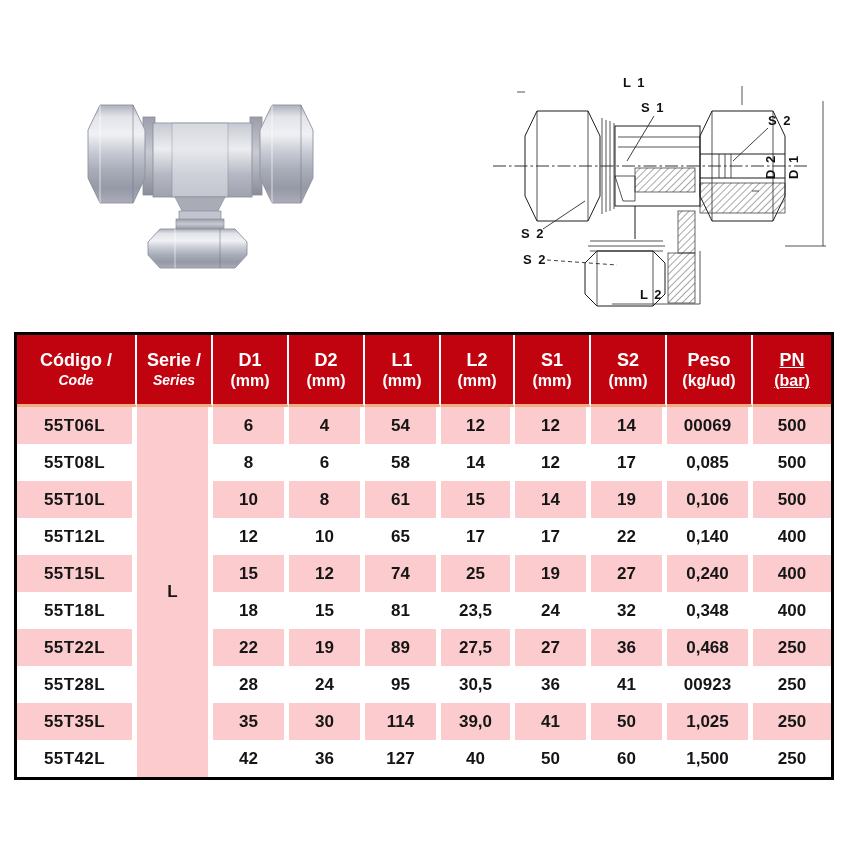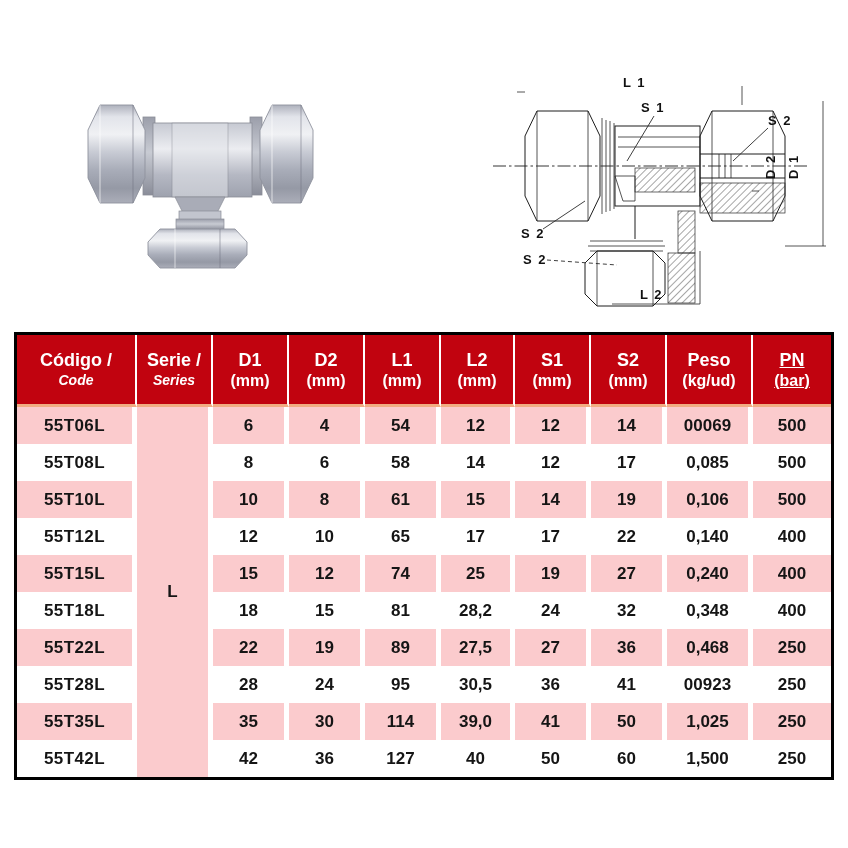--- a/index.html
+++ b/index.html
@@ -292,21 +292,21 @@
             <td>19</td>
             <td>27</td>
             <td>0,240</td>
             <td>400</td>
           </tr>
           <tr class="r-white">
             <td class="c-code">55T18L</td>
             <td>18</td>
             <td>15</td>
             <td>81</td>
-            <td>28,2</td>
+            <td>23,5</td>
             <td>24</td>
             <td>32</td>
             <td>0,348</td>
             <td>400</td>
           </tr>
           <tr class="r-pink">
             <td class="c-code">55T22L</td>
             <td>22</td>
             <td>19</td>
             <td>89</td>

